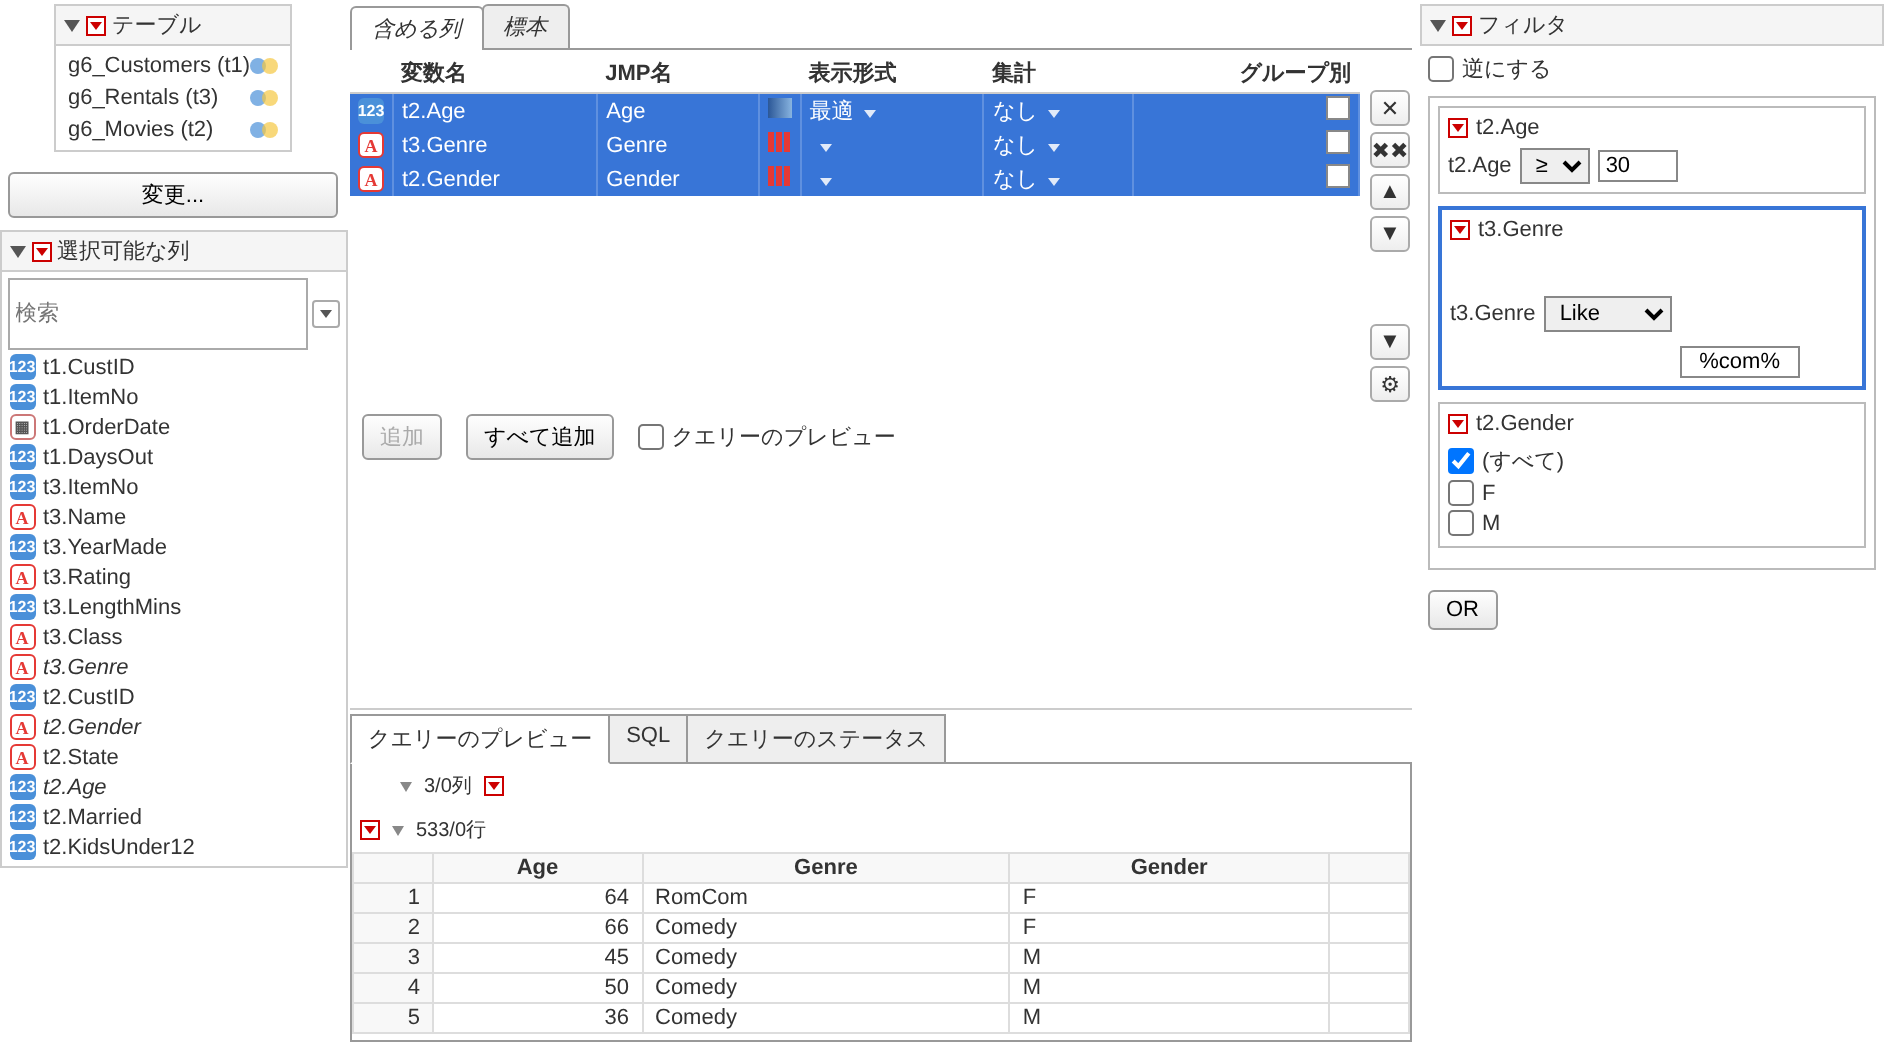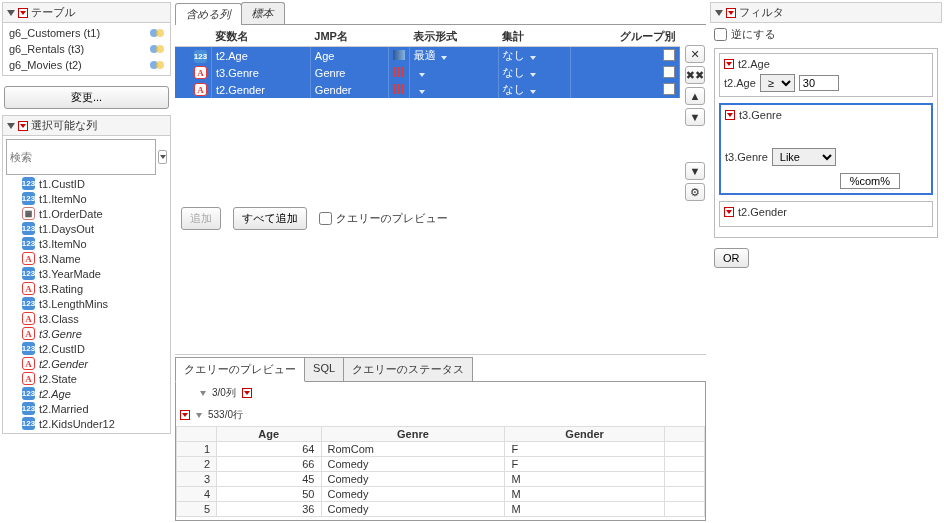--- a/index.html
+++ b/index.html
@@ -1,18 +1,18 @@
 <!DOCTYPE html>
 <html><head>
 <meta charset="utf-8">
 <style>
   * { box-sizing: border-box; margin: 0; padding: 0; }
   body { font-family: "Meiryo", "Yu Gothic", sans-serif; font-size: 11px; background: #fff; color: #333; width: 944px; height: 523px; overflow: hidden; display: flex; }
   
-  .left-panel { width: 173px; display: flex; flex-direction: column; gap: 4px; padding: 2px; }
+  .left-panel { width: 173px; display: flex; flex-direction: column; gap: 4px; padding: 2px; align-items: center; }
   .middle-panel { flex: 1; display: flex; flex-direction: column; padding: 2px; }
   .right-panel { width: 236px; padding: 2px; }
 
   .panel { border: none; margin-bottom: 4px; }
   .panel-header { background: #f5f5f5; border: 1px solid #ccc; padding: 2px 4px; display: flex; align-items: center; gap: 3px; font-size: 11px; }
   .panel-body { border: 1px solid #ccc; border-top: none; padding: 2px; }
 
   .disclosure { width: 0; height: 0; border-left: 4px solid transparent; border-right: 4px solid transparent; border-top: 6px solid #555; display: inline-block; }
   .red-menu { width: 10px; height: 10px; background: #fff; border: 1px solid #c00; position: relative; display: inline-flex; align-items: center; justify-content: center; }
   .red-menu::after { content: ""; width: 0; height: 0; border-left: 3px solid transparent; border-right: 3px solid transparent; border-top: 4px solid #c00; }
@@ -30,21 +30,21 @@
   .btn:disabled { color: #aaa; }
 
   .search-row { display: flex; gap: 2px; padding: 1px; align-items: center; }
   .search-input { flex: 1; border: 1px solid #aaa; padding: 1px 3px; height: 36px; font-size: 11px; color: #999; }
   .dd-icon { width: 14px; height: 14px; border: 1px solid #aaa; display: inline-flex; align-items: center; justify-content: center; border-radius: 2px; }
   .dd-icon::after { content: ""; border-left: 3px solid transparent; border-right: 3px solid transparent; border-top: 4px solid #555; }
 
   .col-list { list-style: none; max-height: 360px; overflow-y: auto; }
   .col-list li { padding: 1px 2px; display: flex; align-items: center; gap: 4px; cursor: pointer; }
 
-  .type-icon { width: 13px; height: 13px; border-radius: 3px; display: inline-flex; align-items: center; justify-content: center; font-size: 8px; font-weight: bold; color: #fff; margin-left: 15px; }
+  .type-icon { width: 13px; height: 13px; border-radius: 3px; display: inline-flex; align-items: center; justify-content: center; font-size: 8px; font-weight: bold; color: #fff; }
   .type-numeric { background: #4a90d9; }
   .type-char { background: #fff; color: #e53935; border: 1px solid #e53935; font-size: 9px; font-family: serif; }
   .type-date { background: #f5c842; color: #333; }
 
   .tabs { display: flex; border-bottom: 1px solid #999; font-style: italic; }
   .tab { border: 1px solid #999; border-bottom: none; padding: 3px 10px; background: #eee; cursor: pointer; font-size: 11px; margin-right: -1px; border-radius: 3px 3px 0 0; }
   .tab.active { background: #fff; position: relative; top: 1px; }
 
   .col-grid-wrap { display: flex; align-items: flex-start; gap: 4px; padding: 2px 0; }
   .col-grid { flex: 1; }
@@ -414,18 +414,32 @@
           <select style="width:64px;"><option>Like</option></select>
           <input type="text" class="text-val" value="%com%" style="">
         </div>
       </div>
 
       <div class="filter-box">
         <div class="filter-box-header">
           <span class="red-menu"></span>
           <span>t2.Gender</span>
         </div>
+        <div class="chkbox-list">
+          <label>
+              <input type="checkbox" checked="" style="">
+              <span>(すべて)</span>
+            </label>
+          <label>
+              <input type="checkbox" style="">
+              <span>F</span>
+            </label>
+          <label>
+              <input type="checkbox" style="">
+              <span>M</span>
+            </label>
+        </div>
       </div>
     </div>
 
     <button class="btn" style="margin-top:10px;">OR</button>
   </div>
 </div>
 
 </body></html>

